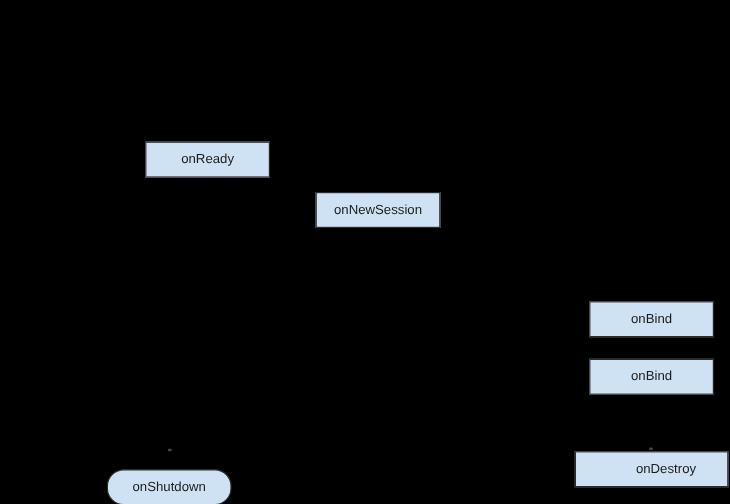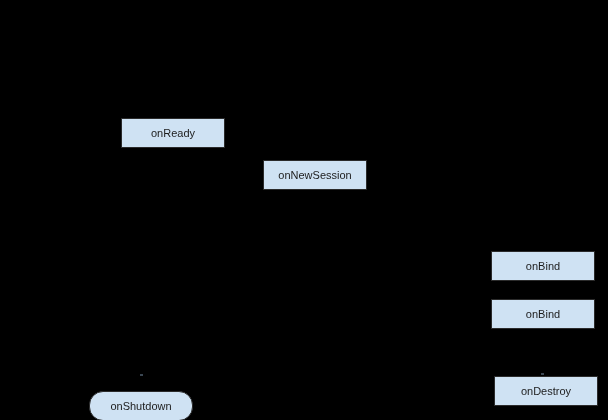--- a/index.html
+++ b/index.html
@@ -28,21 +28,21 @@
     white-space: nowrap;
     overflow: hidden;
   }
   .pos-onbind      { left: 88px;  top: 75px;  }
   .pos-onready     { left: 88px;  top: 118px; margin-left: 33px; }
   .pos-onnewsession{ left: 263px; top: 160px; }
   .pos-oncreate    { left: 491px; top: 202px; }
   .pos-onshow      { left: 491px; top: 251px; }
   .pos-onhide      { left: 491px; top: 299px; }
   .pos-onshutdown  { left: 89px;  top: 391px; border-radius: 14px; }
-  .pos-ondestroy   { left: 494px; top: 376px; }
+  .pos-ondestroy   { left: 479px; top: 376px; padding-left: 24px; }
   
   .tick {
     position: absolute;
     width: 3px;
     height: 2px;
     background: #3a4652;
   }
   .tick-onshutdown { left: 140px; top: 374px; }
   .tick-ondestroy  { left: 541px; top: 373px; }
 </style>

